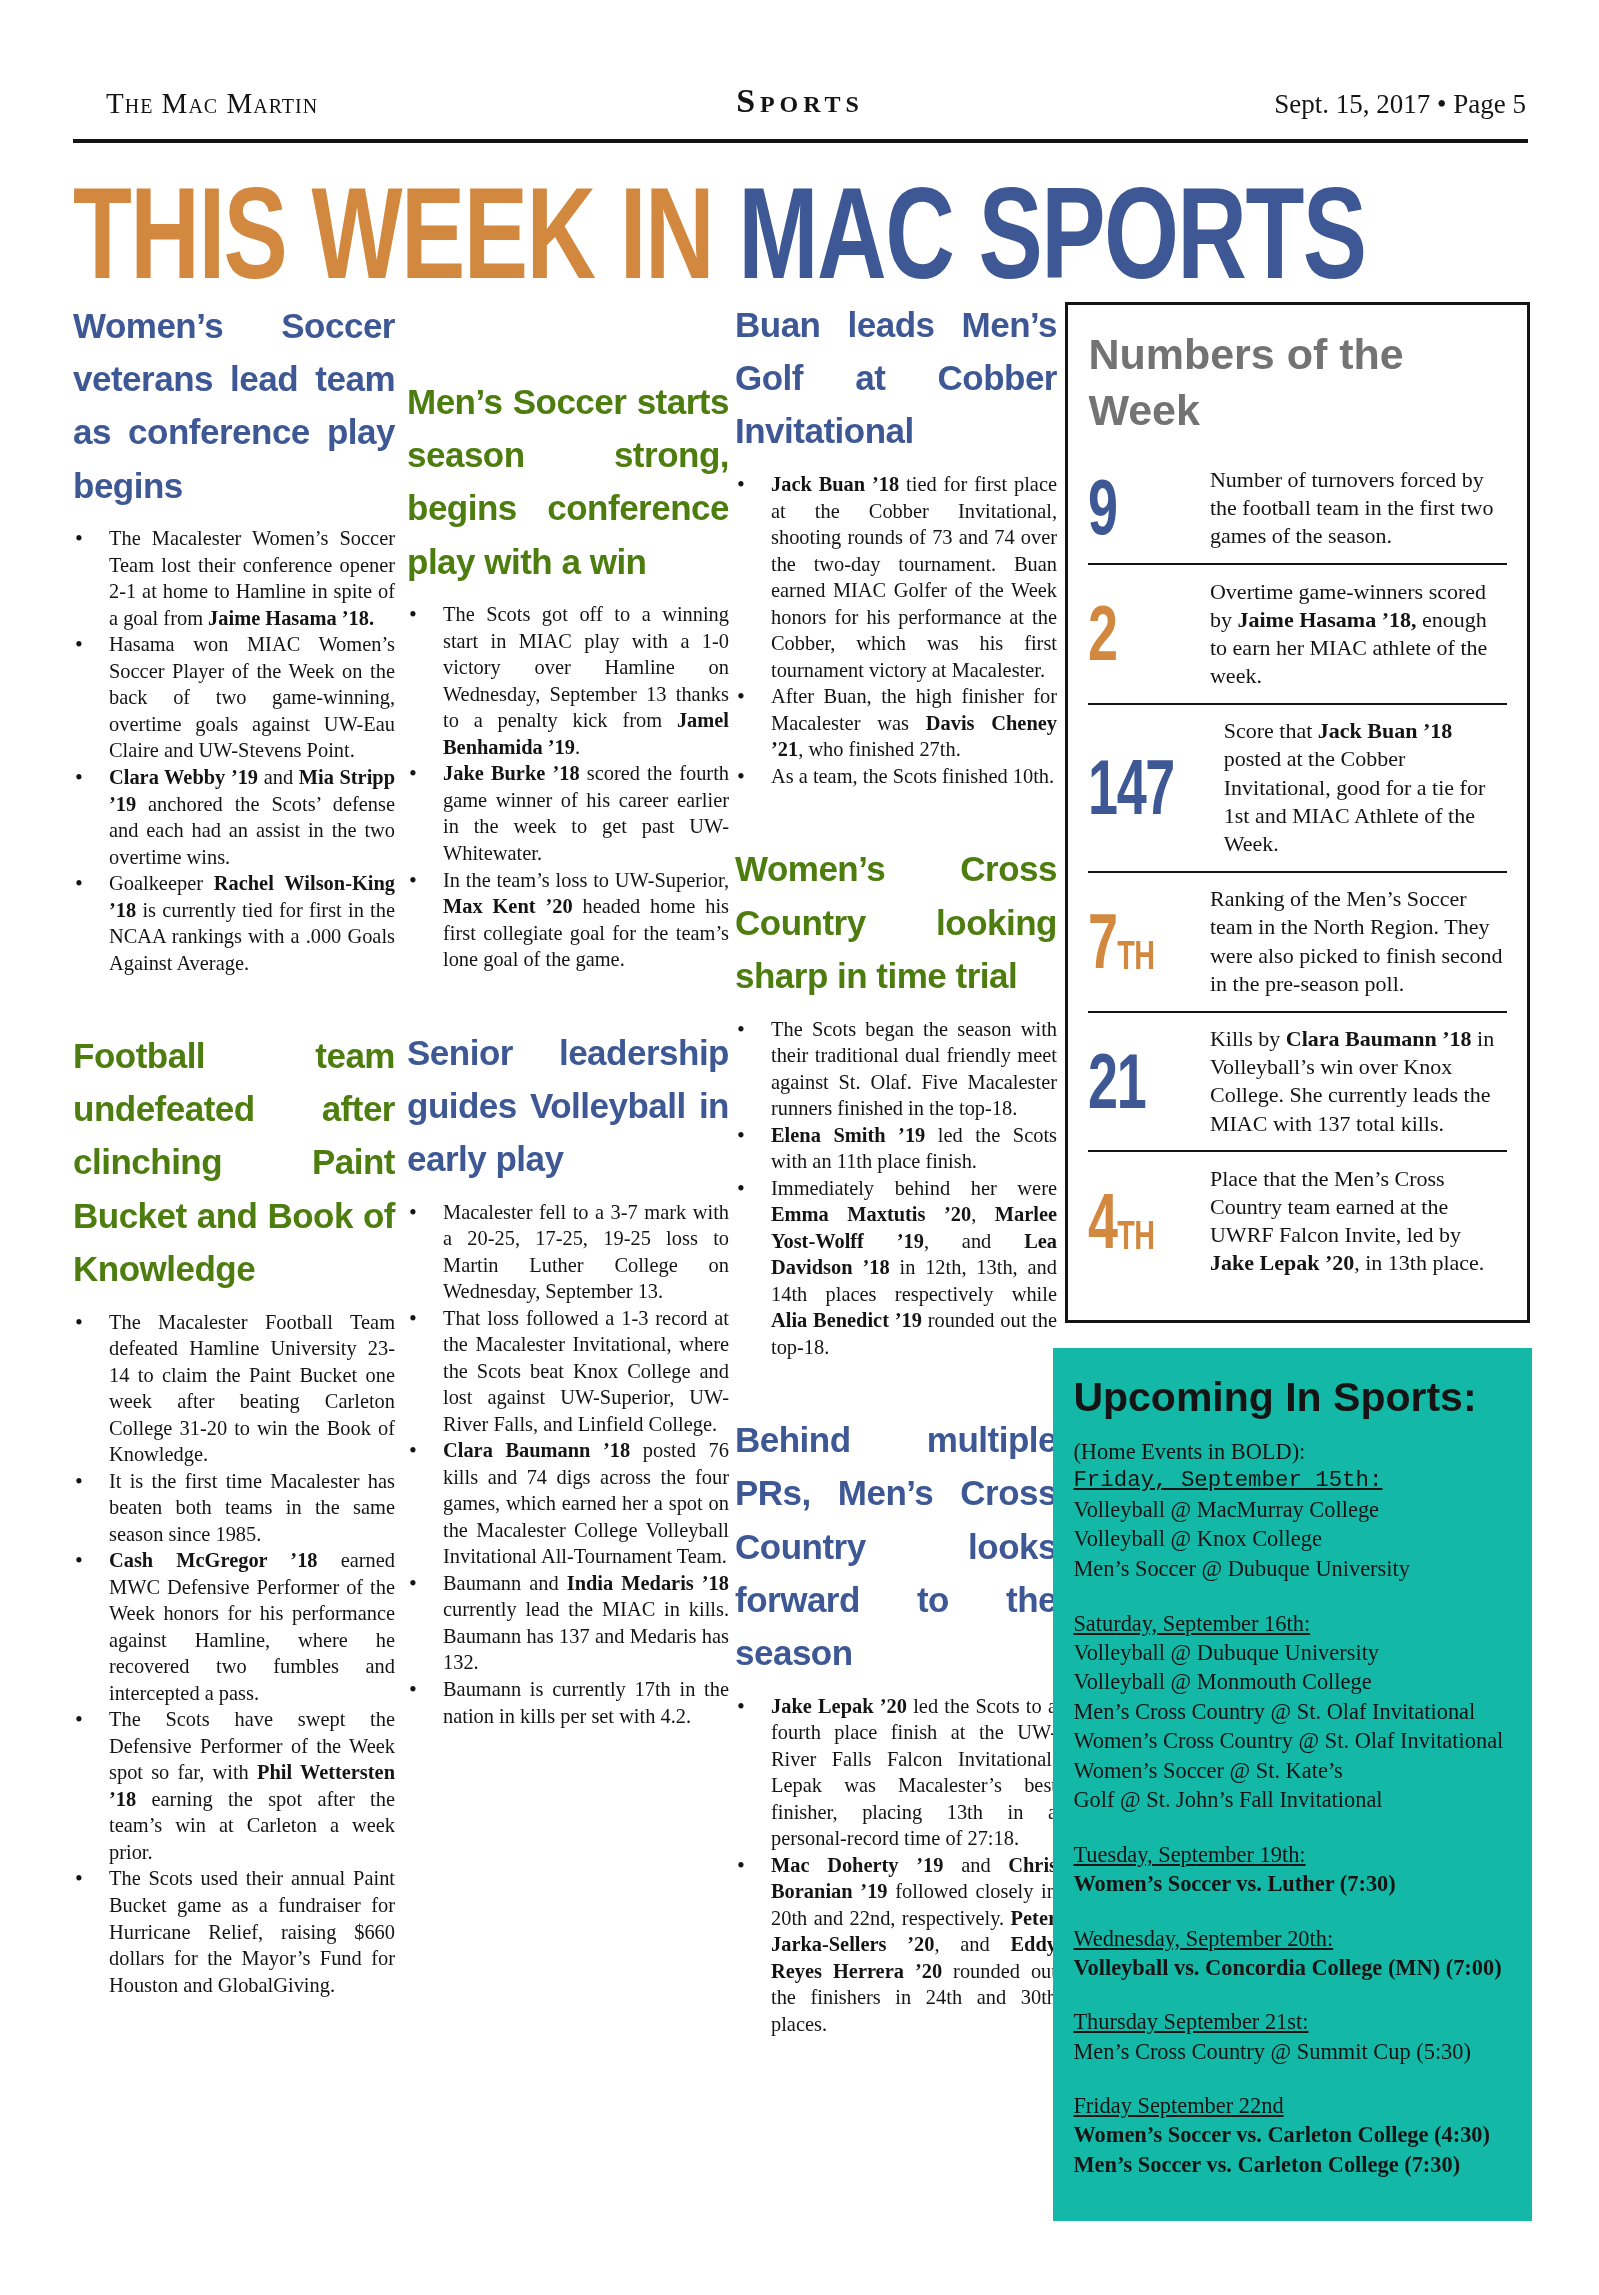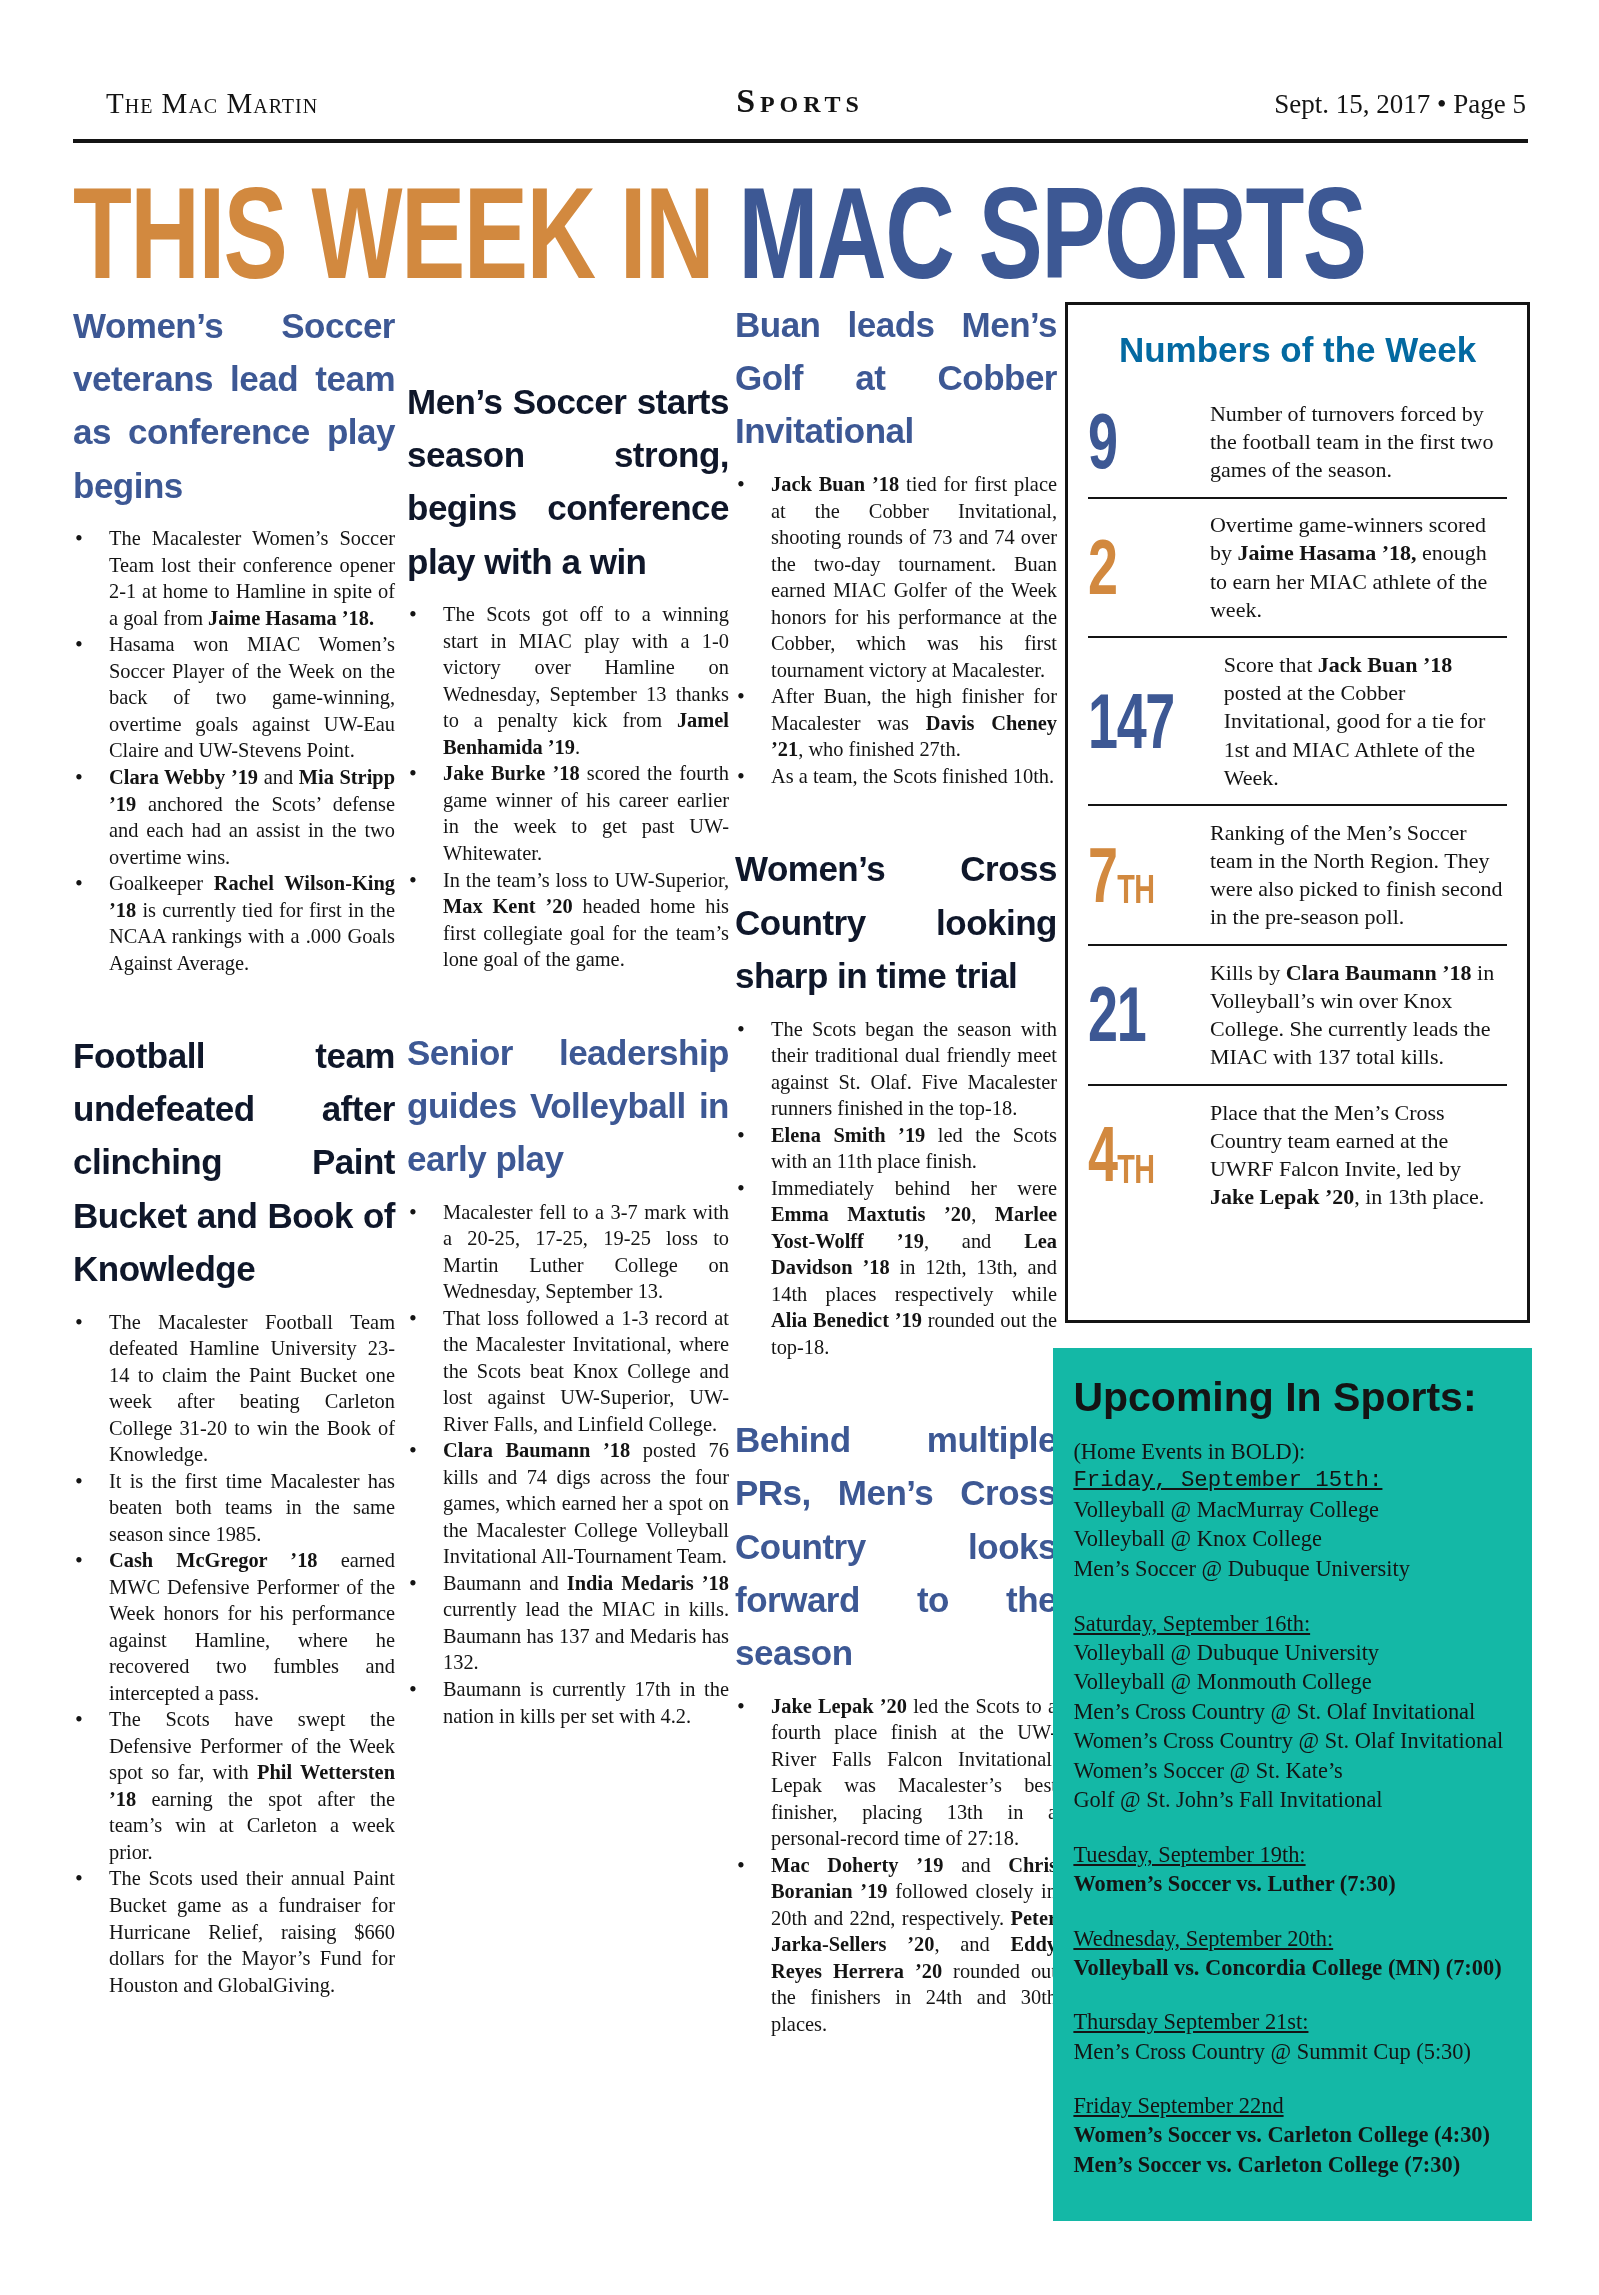--- a/index.html
+++ b/index.html
@@ -51,21 +51,21 @@
   .article + .article { margin-top: 53px; }
   .article h2 {
     margin: 0 0 13.6px 0;
     font-family: "Liberation Sans", sans-serif;
     font-weight: bold;
     letter-spacing: -0.5px;
     font-size: 35px; line-height: 1.52;
     text-align: justify;
   }
   .article h2.h-blue   { color: #3d5894; }
-  .article h2.h-orange { color: #0f172a; }
+  .article h2.h-orange { color: #4d7c0f; }
   .article ul { margin: 0; padding: 0; list-style: none; }
   .article li {
     position: relative;
     padding-left: 36px;
     font-size: 20.4px; line-height: 1.3;
     text-align: justify;
     hyphens: auto;
   }
   .article li::before {
     content: "\2022";
@@ -77,24 +77,23 @@
   .numbers-box {
     position: absolute; left: 1065px; top: 302px;
     width: 465px; height: 1021px;
     border: 3.9px solid #141414;
     background: #ffffff;
     padding: 14.6px 20.4px 9.7px 20.4px;
   }
   .numbers-title {
     font-family: "Liberation Sans", sans-serif;
     font-weight: bold; letter-spacing: 0;
-    font-size: 35px; line-height: 1.3;
-    text-align: center;
+    font-size: 43px; line-height: 1.3;
     margin: 7.3px 0 14.6px 0;
-    color: #0369a1;
+    color: #737373;
   }
   .num-entry {
     display: flex; align-items: center; gap: 12.6px;
     padding: 12.6px 0;
   }
   .num-entry + .num-entry { border-top: 2.4px solid #141414; }
   .num-value {
     flex: 0 0 109px;
     font-family: "Liberation Sans", sans-serif;
     font-weight: bold;

